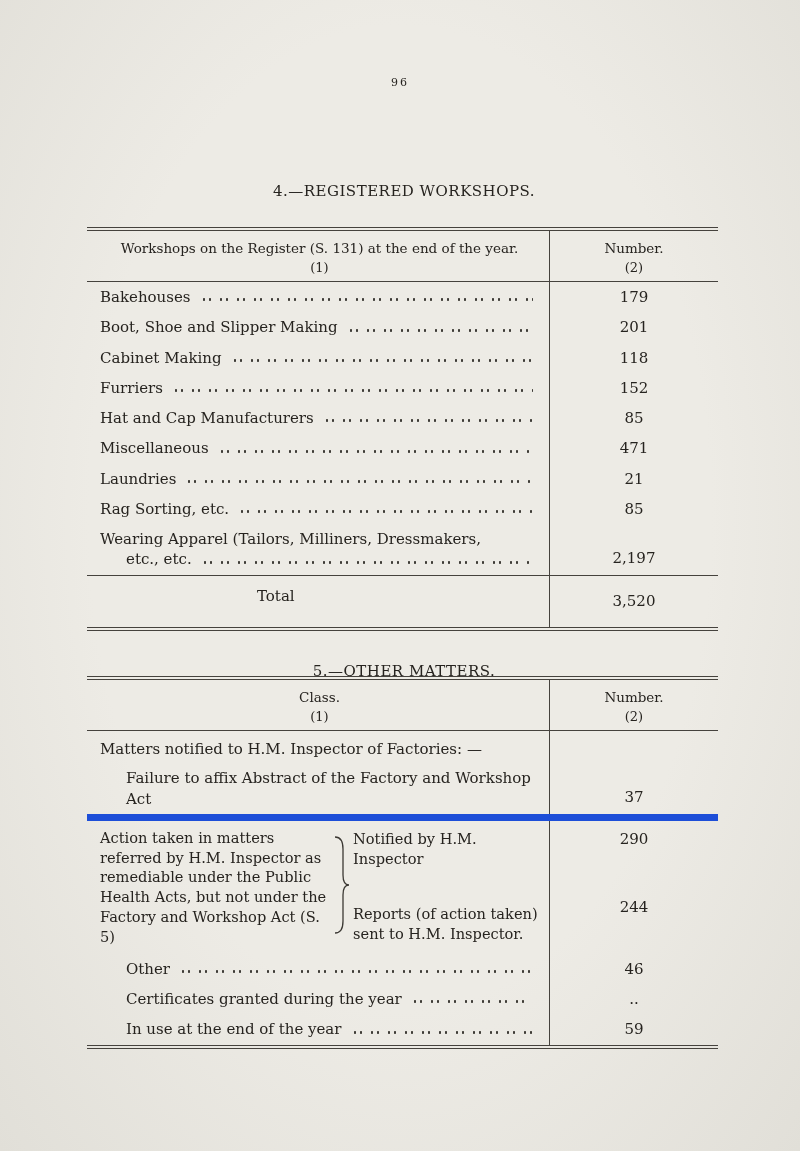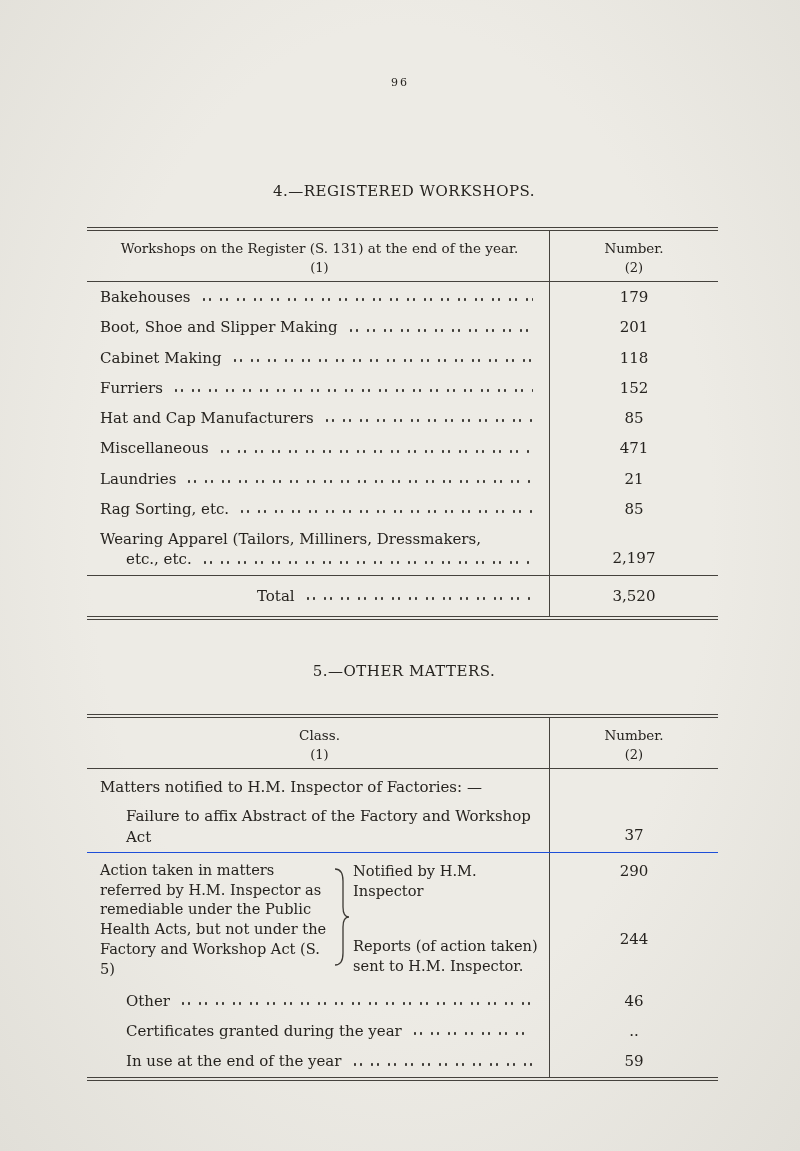--- a/index.html
+++ b/index.html
@@ -8,43 +8,43 @@
     background:radial-gradient(ellipse at 50% 45%, #edebe5 55%, #e1dfd8 100%);
     font-family:"DejaVu Serif","Liberation Serif",serif;
     color:#26231f;
   }
   .page-number{position:absolute;top:76px;left:0;width:100%;text-align:center;font-size:11px;letter-spacing:2px;}
   .section-title{position:absolute;left:4px;width:100%;text-align:center;font-size:15px;letter-spacing:0.5px;}
   #title1{top:182px;}
   #title2{top:662px;}
   .table-wrap{position:absolute;left:87px;width:631px;}
   #table1{top:227px;}
-  #table2{top:714px;}
+  #table2{top:676px;}
   .doc-table{border-top:4px double #45423d;border-bottom:4px double #45423d;background:transparent;}
   .t-row{display:flex;align-items:stretch;}
   .cell-label{flex:1;border-right:1px solid #45423d;padding:5px 10px 5px 13px;display:flex;align-items:baseline;min-width:0;}
   .cell-label.block{display:block;}
   .cell-num{width:160px;display:flex;align-items:center;justify-content:center;padding:5px 4px;font-size:15px;}
   .t-head{border-bottom:1px solid #45423d;}
   .t-head .cell-label,.t-head .cell-num{flex-direction:column;align-items:center;justify-content:space-between;text-align:center;padding-top:9px;padding-bottom:6px;display:flex;}
   .head-text{font-size:13.5px;}
   .head-num{font-size:13px;margin-top:4px;}
   .lbl{font-size:15px;line-height:1.35;}
   .leader{flex:1 1 auto;height:7px;align-self:flex-end;margin:0 6px 4px 10px;
     background-image:
       radial-gradient(circle at 3px 3.5px,#3e3b36 1.05px,transparent 1.5px),
       radial-gradient(circle at 3px 3.5px,#3e3b36 1.05px,transparent 1.5px);
     background-size:17px 7px,17px 7px;
     background-position:0 0,6px 0;
     background-repeat:repeat-x;}
   .sub-flex{display:flex;align-items:baseline;padding-left:26px;}
   .align-bottom{align-items:flex-end;padding-bottom:8px;}
   .total-row{border-top:1px solid #45423d;}
-  .total-row .cell-label{padding:10px 10px 10px 170px;}
-  .ruled{border-bottom:1px solid #1d4ed8;justify-content:space-between;}
+  .total-row .cell-label{padding:10px 10px 10px 170px;flex-direction:column;}
+  .ruled{border-bottom:7px solid #1d4ed8;justify-content:space-between;}
   .ind{padding-left:26px;}
   .heading-row .cell-label{padding-top:8px;padding-bottom:4px;}
   .action-cell{display:flex;align-items:flex-start;padding:7px 2px 7px 13px;}
   .action-text{width:230px;font-size:14.6px;line-height:1.36;}
   .brace-wrap{align-self:center;margin:0 3px 0 2px;flex:0 0 auto;}
   .action-items{width:186px;font-size:14.6px;line-height:1.36;padding-top:1px;}
   .action-item-2{margin-top:36px;}
   .action-vals{flex-direction:column;justify-content:flex-start;align-items:center;padding-top:9px;gap:8px;}
   .action-val-2{margin-top:42px;}
 </style>

